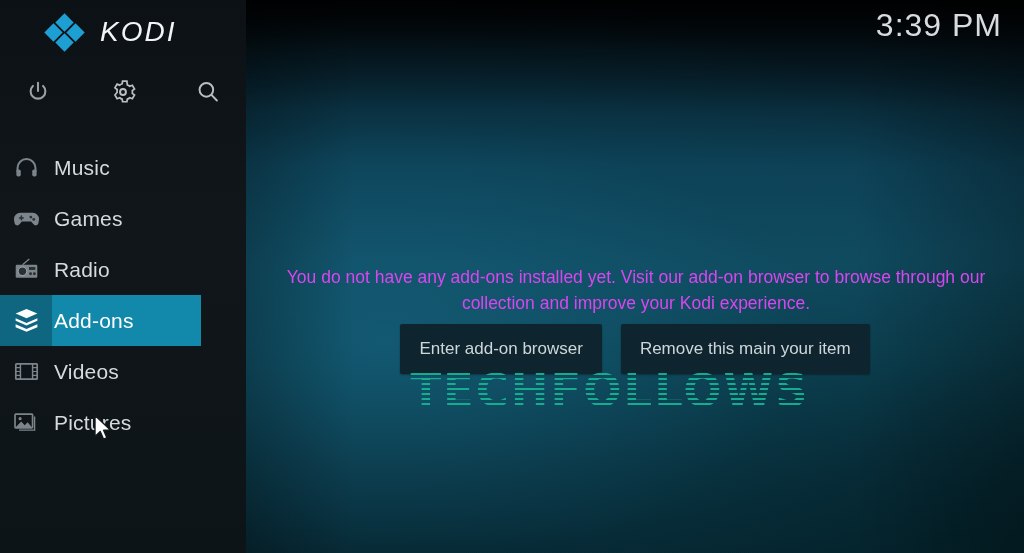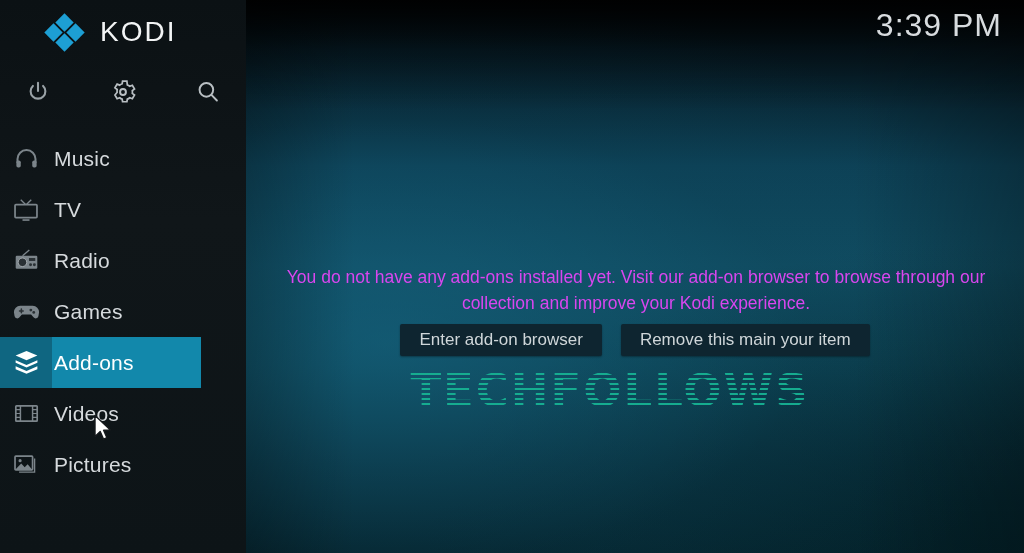--- a/index.html
+++ b/index.html
@@ -43,21 +43,21 @@
     width:246px; height:553px;
     background:linear-gradient(180deg,#0b1114 0%, #101619 40%, #0d1417 100%);
     overflow:hidden;
   }
 
   
   .logo-row {
     position:absolute;
     left:0; top:11px;
     width:246px; height:42px;
-    display:flex; align-items:center;
+    display:flex; align-items:center;font-style:italic;
   }
   .logo-mark {
     position:relative;
     width:42px; height:34px;
     margin-left:47px;
     flex:0 0 auto;
   }
   .logo-mark i {
     position:absolute;
     display:block;
@@ -91,21 +91,21 @@
     cursor:pointer;
   }
   .tool-btn svg { display:block; }
   .tb-power  { left:12px; }
   .tb-gear   { left:97px; }
   .tb-search { left:182px; }
 
   
   .menu {
     position:absolute;
-    left:0; top:133px;
+    left:0; top:142px;
     width:201px;
   }
   .menu-item {
     position:relative;
     height:51px;
     display:flex;
     align-items:center;
     cursor:pointer;
   }
   .menu-item .mi-icon {
@@ -161,21 +161,21 @@
     gap:19px;
   }
   .btn {
     background:#0e2530;
     color:#cfd6d9;
     border:none;
     border-radius:2px;
     font-family:"Liberation Sans", sans-serif;
     font-size:17px;
     font-weight:400;
-    height:32px;
+    height:50px;
     padding:0 19px;
     display:flex; align-items:center; justify-content:center;
     cursor:pointer;
     box-shadow:0 1px 2px rgba(0,0,0,0.35);
   }
 
   
   .watermark {
     position:absolute;
     left:246px; top:368px;
@@ -263,59 +263,49 @@
           <svg width="27" height="27" viewBox="0 0 24 24" fill="none" stroke="#7c858b" stroke-width="1.8" stroke-linecap="round">
             <path d="M4 15v-2.5a8 8 0 0 1 16 0V15"></path>
             <rect x="3" y="13.7" width="3.9" height="6.4" rx="1.6" fill="#7c858b" stroke="none"></rect>
             <rect x="17.1" y="13.7" width="3.9" height="6.4" rx="1.6" fill="#7c858b" stroke="none"></rect>
           </svg>
         </span>
         <span class="mi-label">Music</span>
       </div>
 
 
-      <div class="menu-item">
-        <span class="mi-icon">
-          <svg width="28" height="28" viewBox="0 0 24 24" fill="none" stroke="#7c858b" stroke-width="1.5">
-            <rect x="2.6" y="7.4" width="18.8" height="11.2" rx="0.8"></rect>
-            <path d="M7.5 3.3 L11.6 7.2M16.5 3.3 L12.4 7.2" stroke-width="1.2"></path>
-            <path d="M9 20.6h6" stroke-width="1.4"></path>
-          </svg>
-        </span>
-        <span class="mi-label">TV</span>
+
+      <div class="menu-item">
+        <span class="mi-icon">
+          <svg width="29" height="29" viewBox="0 0 24 24" fill="#7c858b">
+            <path d="M17.2 7.2H6.8A5.3 5.3 0 0 0 1.6 12.6l.5 3.1a2.3 2.3 0 0 0 4.1 1.1l2-2.4h7.6l2 2.4a2.3 2.3 0 0 0 4.1-1.1l.5-3.1a5.3 5.3 0 0 0-5.2-5.4z"></path>
+            <rect x="5.6" y="10.9" width="4.3" height="1.3" rx="0.6" fill="#2a3135"></rect>
+            <rect x="7.1" y="9.4" width="1.3" height="4.3" rx="0.6" fill="#2a3135"></rect>
+            <circle cx="15.6" cy="10.8" r="1.15" fill="#2a3135"></circle>
+            <circle cx="18" cy="12.8" r="1.15" fill="#2a3135"></circle>
+          </svg>
+        </span>
+        <span class="mi-label">Games</span>
       </div>
 
       <div class="menu-item">
         <span class="mi-icon">
           <svg width="27" height="27" viewBox="0 0 24 24" fill="none" stroke="#7c858b" stroke-width="1.4">
             <path d="M14.5 2.6 L8.5 7.8" stroke-width="1.2"></path>
             <rect x="2.4" y="7.8" width="19.2" height="11.6" rx="1" fill="#7c858b" stroke="none"></rect>
             <circle cx="8.4" cy="13.6" r="3.8" fill="#2a3135" stroke="none"></circle>
             <circle cx="8.4" cy="13.6" r="3.8" fill="none" stroke="#aab1b5" stroke-width="0.8"></circle>
             <rect x="14.2" y="9.8" width="5.6" height="2.6" fill="#2a3135" stroke="none"></rect>
             <circle cx="15.6" cy="15.8" r="1.3" fill="#2a3135" stroke="none"></circle>
             <circle cx="19" cy="15.8" r="1.3" fill="#2a3135" stroke="none"></circle>
           </svg>
         </span>
         <span class="mi-label">Radio</span>
       </div>
 
-      <div class="menu-item">
-        <span class="mi-icon">
-          <svg width="29" height="29" viewBox="0 0 24 24" fill="#7c858b">
-            <path d="M17.2 7.2H6.8A5.3 5.3 0 0 0 1.6 12.6l.5 3.1a2.3 2.3 0 0 0 4.1 1.1l2-2.4h7.6l2 2.4a2.3 2.3 0 0 0 4.1-1.1l.5-3.1a5.3 5.3 0 0 0-5.2-5.4z"></path>
-            <rect x="5.6" y="10.9" width="4.3" height="1.3" rx="0.6" fill="#2a3135"></rect>
-            <rect x="7.1" y="9.4" width="1.3" height="4.3" rx="0.6" fill="#2a3135"></rect>
-            <circle cx="15.6" cy="10.8" r="1.15" fill="#2a3135"></circle>
-            <circle cx="18" cy="12.8" r="1.15" fill="#2a3135"></circle>
-          </svg>
-        </span>
-        <span class="mi-label">Games</span>
-      </div>
-
       <div class="menu-item selected">
         <span class="mi-icon">
           <svg width="29" height="29" viewBox="0 0 24 24" fill="#ffffff">
             <path d="M12 2.4 21 6.3 12 10.2 3 6.3z"></path>
             <path d="M3 10.1 12 14l9-3.9v2.2L12 16.2 3 12.3z"></path>
             <path d="M3 15.2 12 19.1 21 15.2v2.3L12 21.4 3 17.5z"></path>
           </svg>
         </span>
         <span class="mi-label">Add-ons</span>
       </div>

